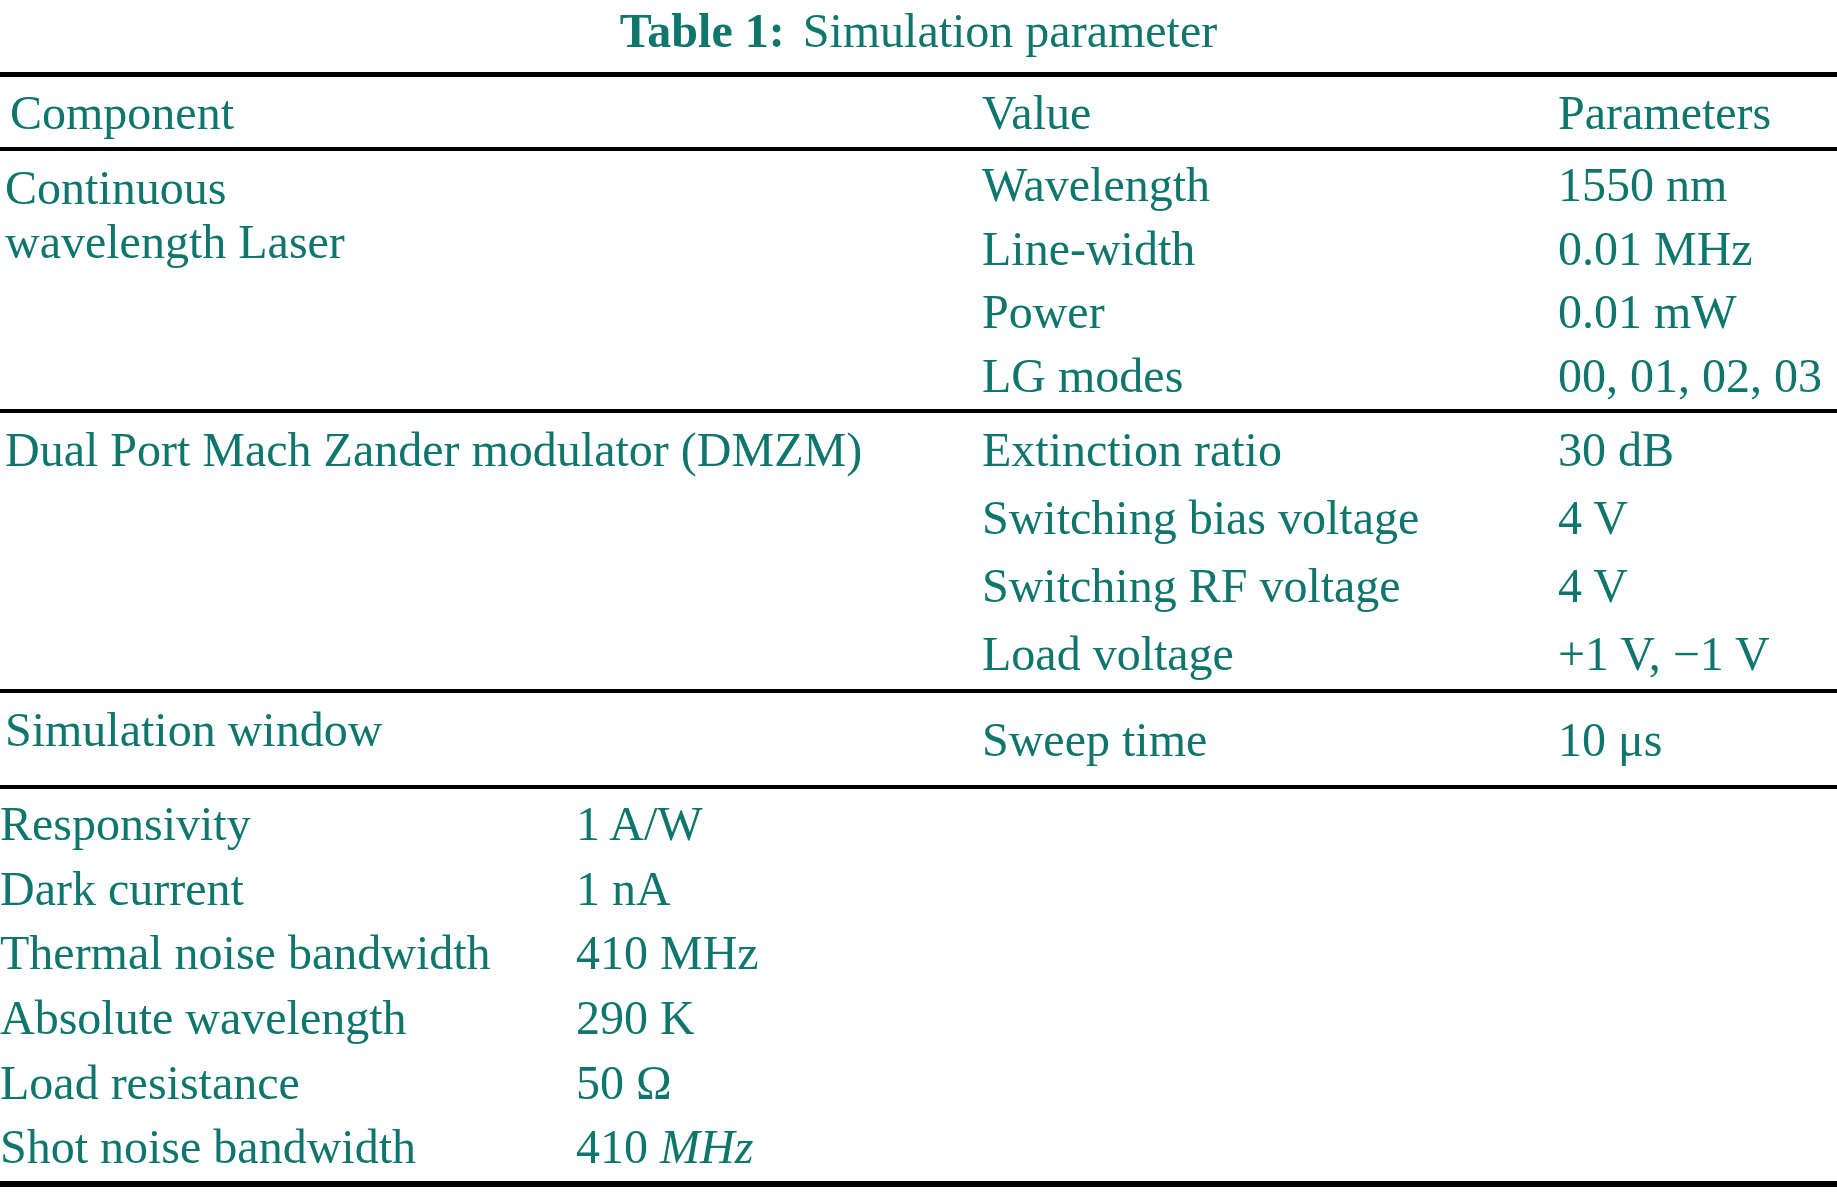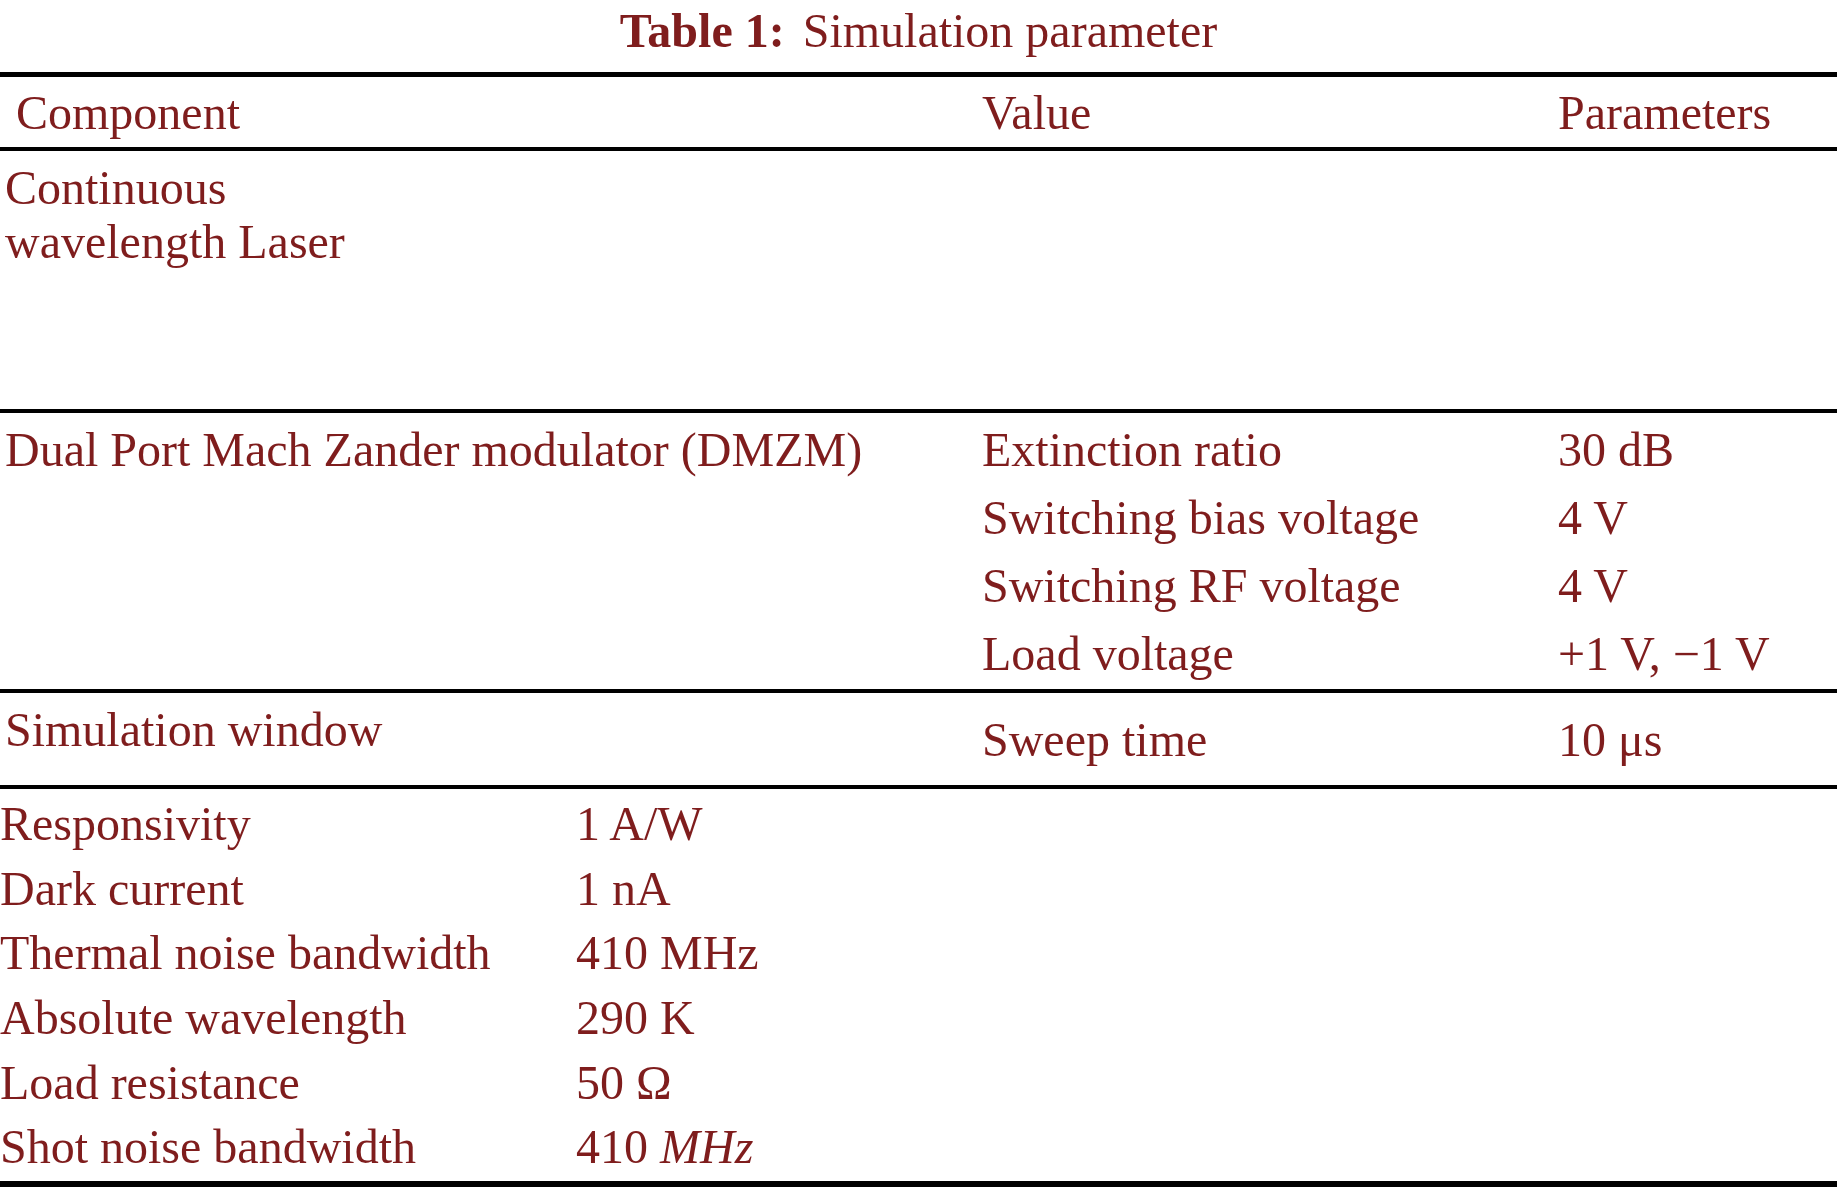--- a/index.html
+++ b/index.html
@@ -5,21 +5,21 @@
   html, body {
     margin: 0;
     padding: 0;
     background: #ffffff;
   }
   .page {
     position: relative;
     width: 1837px;
     height: 1192px;
     background: #ffffff;
-    color: #7f1d1d;
+    color: #0f766e;
     font-family: "Liberation Serif", "DejaVu Serif", serif;
     overflow: hidden;
   }
   
   .caption {
     height: 72px;
     box-sizing: border-box;
     display: flex;
     justify-content: center;
     align-items: center;
@@ -35,21 +35,21 @@
   .rule.thin  { height: 4px; }
   .rule.bottom { height: 6px; }
   
   .header-row {
     height: 70px;
     display: grid;
     grid-template-columns: 982px 576px 1fr;
     align-items: center;
     font-size: 48px;
   }
-  .hcell.c1 { padding-left: 16px; }
+  .hcell.c1 { padding-left: 10px; }
   
   .section {
     display: flex;
     font-size: 48px;
     box-sizing: border-box;
   }
   .section .component {
     width: 982px;
     box-sizing: border-box;
     padding: 10px 0 0 5px;
@@ -91,20 +91,38 @@
     <div class="hcell c1">Component</div>
     <div class="hcell c3">Value</div>
     <div class="hcell c2">Parameters</div>
   </div>
 
   <div class="rule thin"></div>
 
   <div class="section h258">
     <div class="component">Continuous
 wavelength Laser</div>
+    <div class="rows">
+      <div class="row">
+        <div class="param">Wavelength</div>
+        <div class="value">1550 nm</div>
+      </div>
+      <div class="row">
+        <div class="param">Line-width</div>
+        <div class="value">0.01 MHz</div>
+      </div>
+      <div class="row">
+        <div class="param">Power</div>
+        <div class="value">0.01 mW</div>
+      </div>
+      <div class="row">
+        <div class="param">LG modes</div>
+        <div class="value">00, 01, 02, 03</div>
+      </div>
+    </div>
   </div>
 
   <div class="rule thin"></div>
 
   <div class="section h276">
     <div class="component">Dual Port Mach Zander modulator (DMZM)</div>
     <div class="rows">
       <div class="row">
         <div class="param">Extinction ratio</div>
         <div class="value">30 dB</div>

